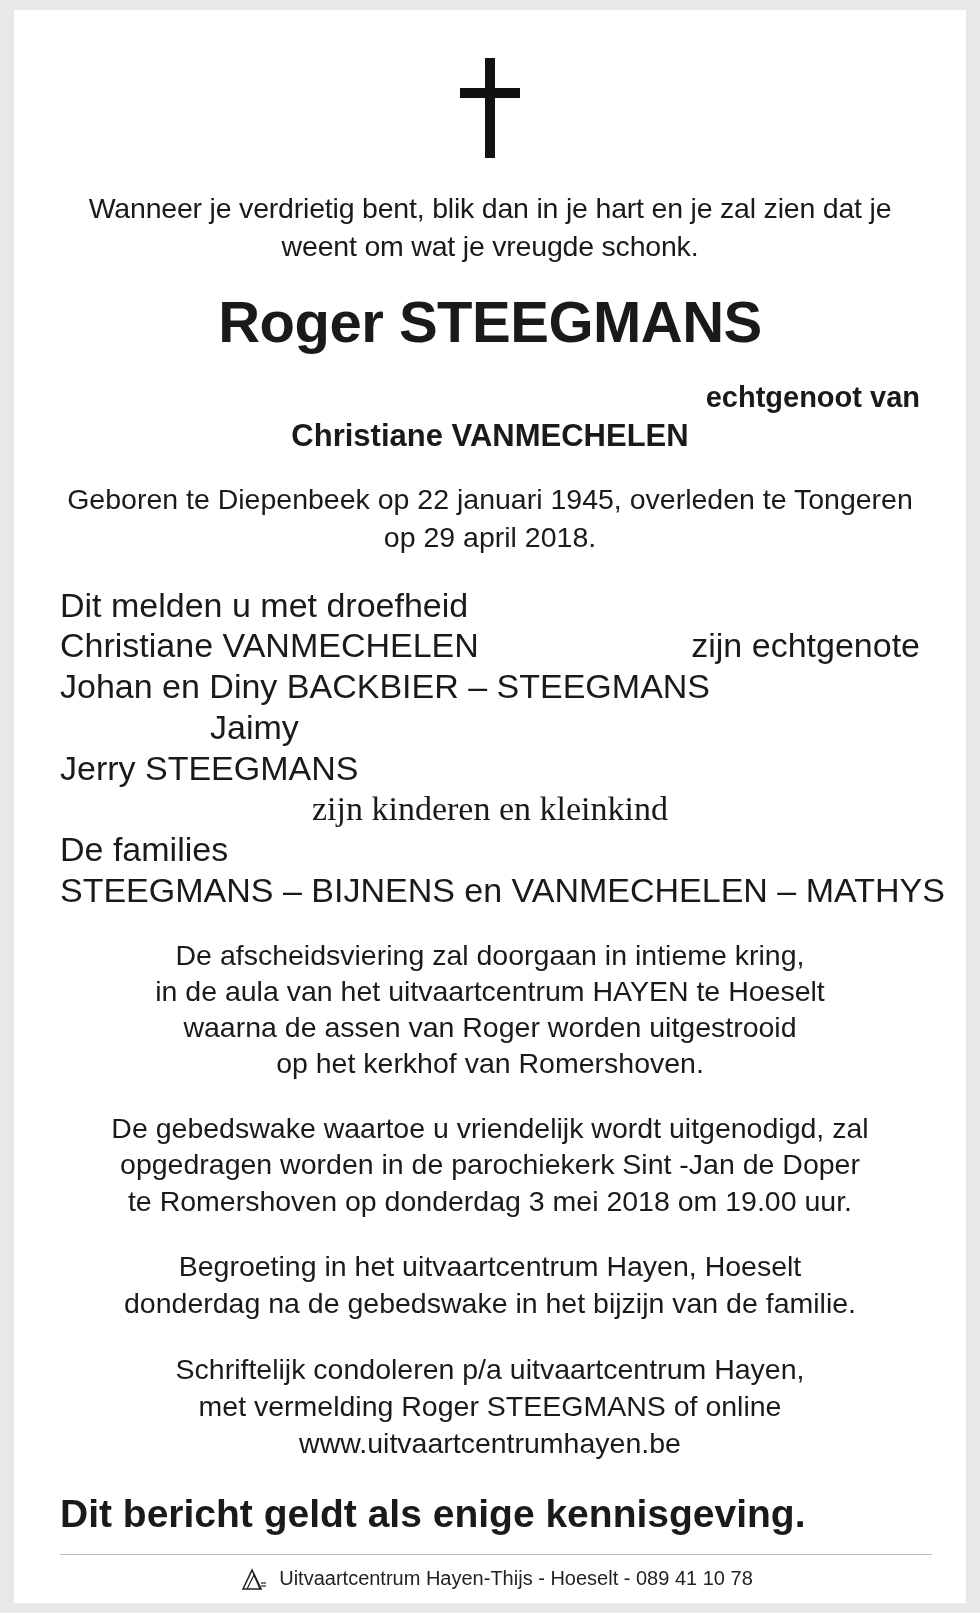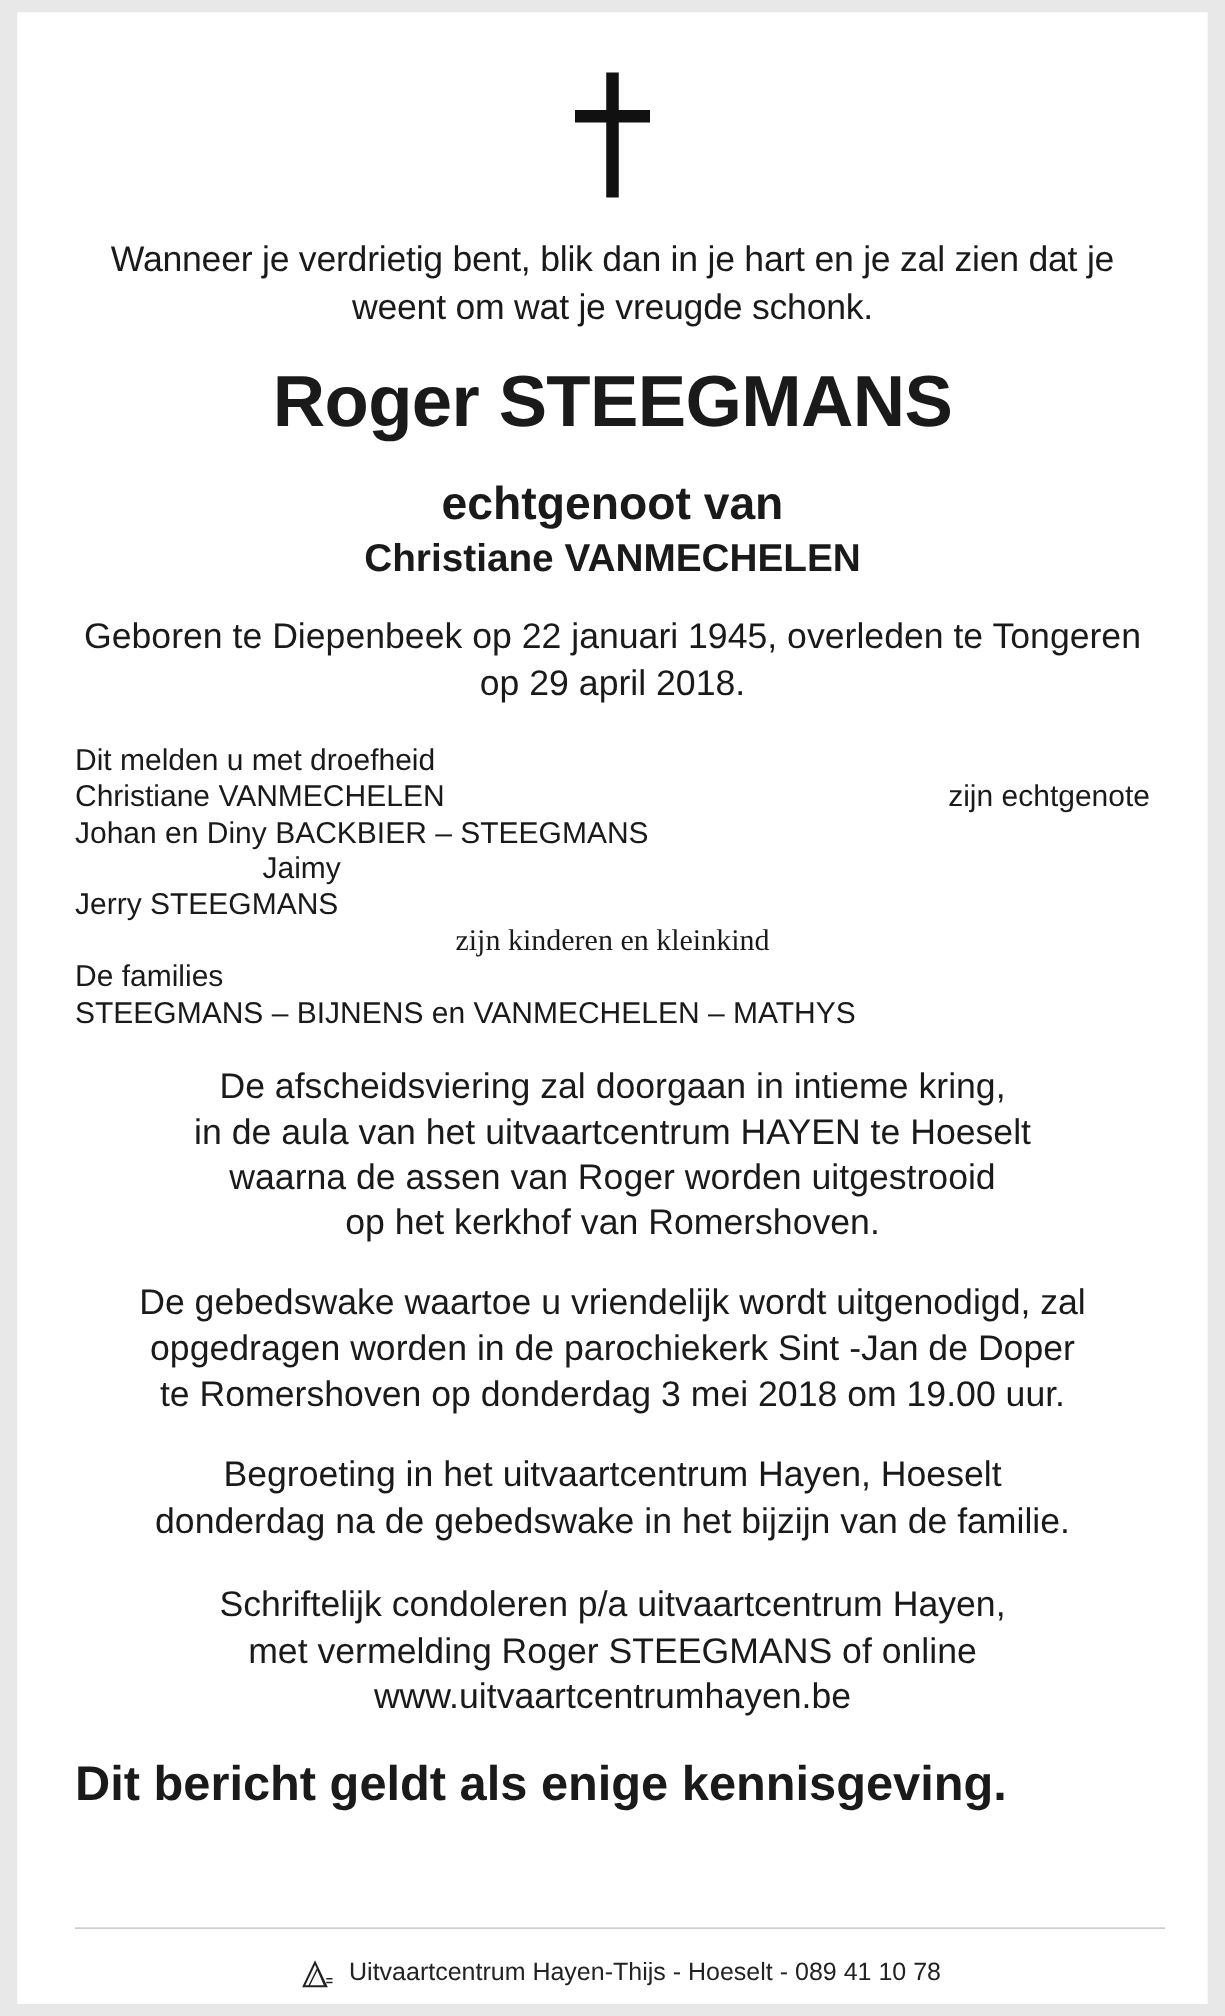--- a/index.html
+++ b/index.html
@@ -71,41 +71,41 @@
     letter-spacing: -0.2px;
   }
   .name {
     text-align: center;
     font-size: 58px;
     font-weight: bold;
     margin-top: 22px;
     letter-spacing: -0.5px;
   }
   .spouse-label {
-    text-align: center;
-    font-size: 37px;
+    text-align: right;
+    font-size: 29px;
     font-weight: bold;
     margin-top: 24px;
     line-height: 1.3;
   }
   .spouse-name {
     text-align: center;
     font-size: 31px;
     font-weight: bold;
     line-height: 1.3;
   }
   .birth {
     text-align: center;
     font-size: 28.5px;
     line-height: 1.33;
     margin-top: 24px;
   }
   .announce {
     margin-top: 28px;
-    font-size: 24px;
+    font-size: 34px;
     line-height: 1.2;
   }
   .announce .line {
     display: block;
     white-space: nowrap;
   }
   .announce .row {
     display: flex;
     justify-content: space-between;
     align-items: baseline;
@@ -141,21 +141,21 @@
     font-size: 39px;
     font-weight: bold;
     text-align: left;
   }
   .footer {
     position: absolute;
     left: 46px;
     right: 34px;
     bottom: 10px;
     border-top: 1px solid #bdbdbd;
-    padding-top: 20px;
+    padding-top: 8px;
     display: flex;
     align-items: center;
     justify-content: center;
   }
   .footer .logo {
     margin-right: 10px;
     display: inline-block;
     width: 30px;
     height: 30px;
   }

